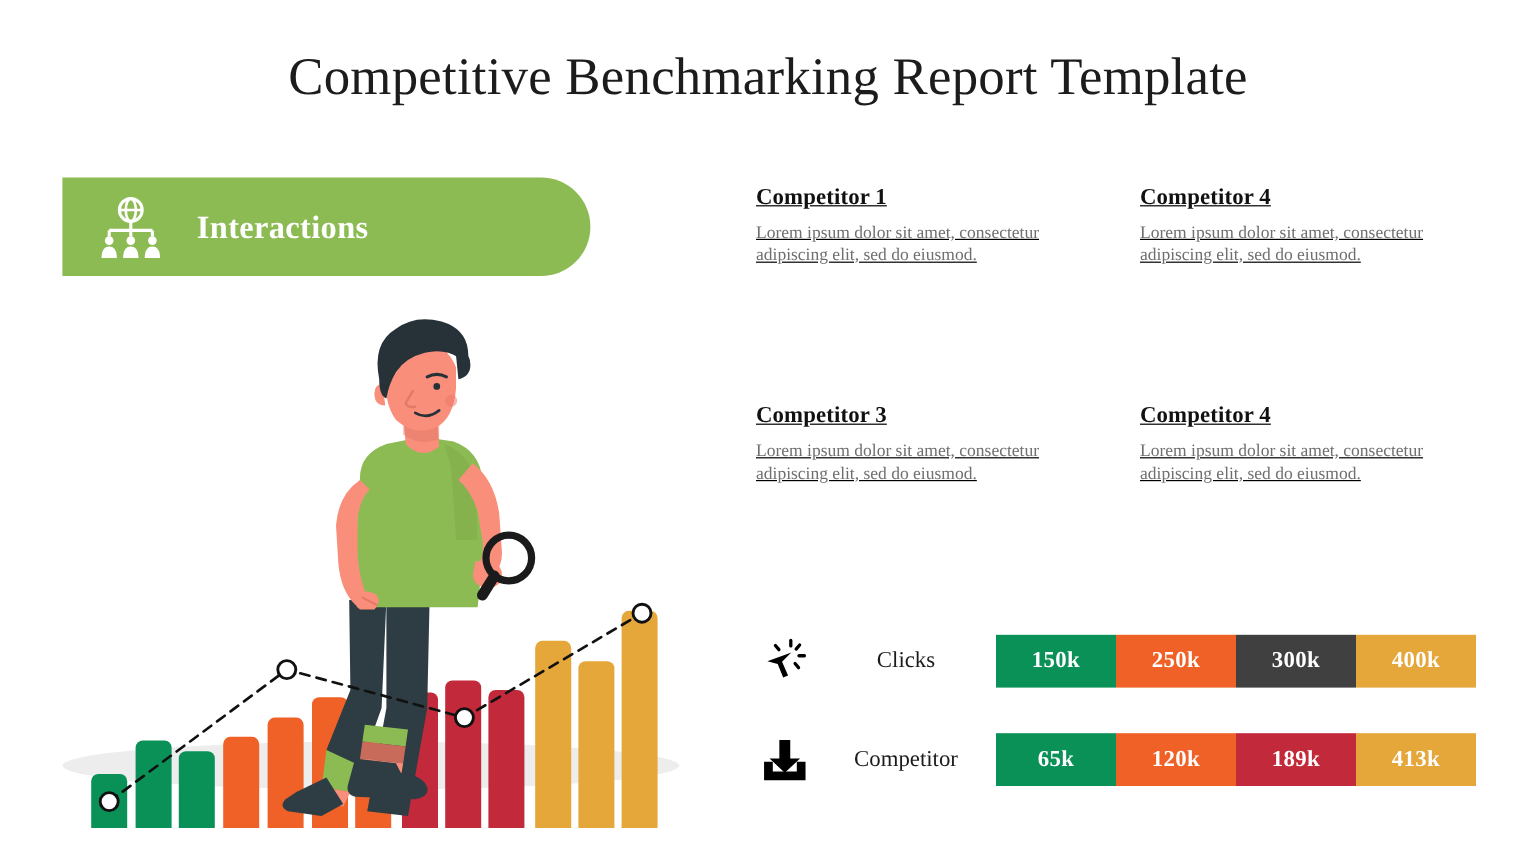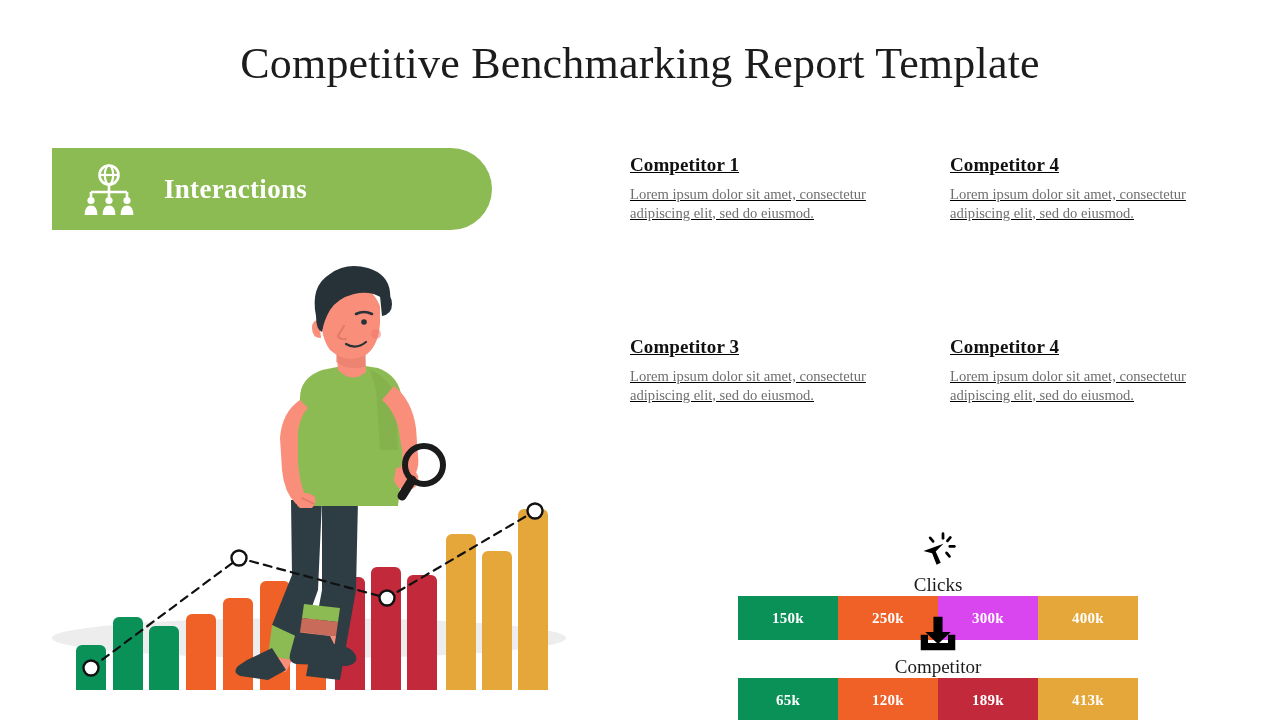--- a/index.html
+++ b/index.html
@@ -131,21 +131,20 @@
   }
 
   
   .metric-row {
     position: absolute;
     left: 8px;
     width: 620px;
     height: 46px;
     display: flex;
     align-items: center;
-    flex-direction: column;
   }
   #metric-row-clicks    { top: 408px; }
   #metric-row-downloads { top: 490px; }
 
   .metric-icon {
     width: 52px; height: 46px;
     flex: 0 0 auto;
     display: flex; align-items: center; justify-content: center;
   }
   .metric-label {
@@ -160,21 +159,21 @@
     display: flex;
     flex: 0 0 auto;
   }
   .metric-chip {
     width: 100px;
     height: 44px;
     display: flex;
     align-items: center;
     justify-content: center;
     font-family: "Liberation Serif", "DejaVu Serif", serif;
-    font-size: 15px;
+    font-size: 19px;
     font-weight: 700;
     color: #ffffff;
     letter-spacing: 0.3px;
   }
 </style>
 </head>
 <body>
 
 <div id="slide">
 
@@ -321,21 +320,21 @@
             <rect x="13.5" y="5.5" width="3" height="8" rx="1.5" transform="rotate(-40 15 9.5)"></rect>
             <rect x="32.5" y="5" width="3" height="8" rx="1.5" transform="rotate(40 34 9)"></rect>
             <rect x="31.5" y="22" width="3" height="8" rx="1.5" transform="rotate(-40 33 26)"></rect>
           </g>
         </svg>
       </span>
       <span class="metric-label">Clicks</span>
       <span class="metric-values">
         <span class="metric-chip" style="background:#0A9158">150k</span>
         <span class="metric-chip" style="background:#EF6126">250k</span>
-        <span class="metric-chip" style="background:#d946ef">300k</span>
+        <span class="metric-chip" style="background:#404040">300k</span>
         <span class="metric-chip" style="background:#E5A63A">400k</span>
       </span>
     </div>
 
     <div class="metric-row" id="metric-row-downloads">
       <span class="metric-icon">
         <svg viewBox="0 0 44 44" width="40" height="40">
           <g fill="#000000">
             <path d="M17 4 H27 V21 H36 L22 34 L8 21 H17 Z"></path>
             <path d="M3 24 H11 V33 H33 V24 H41 V41 H3 Z"></path>

